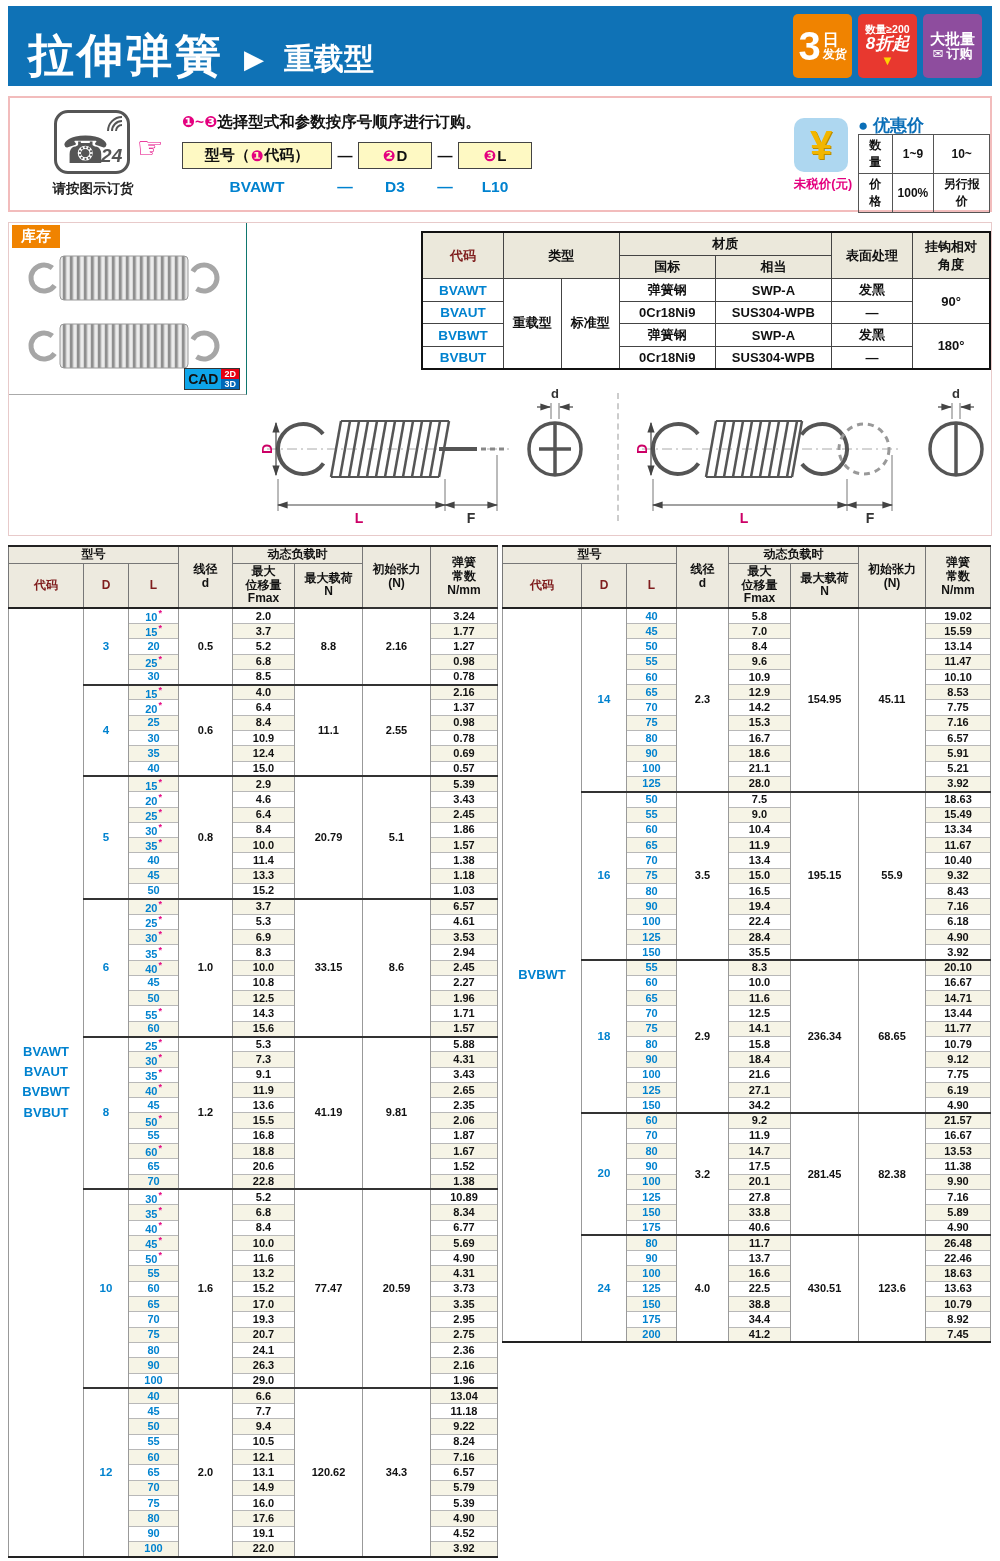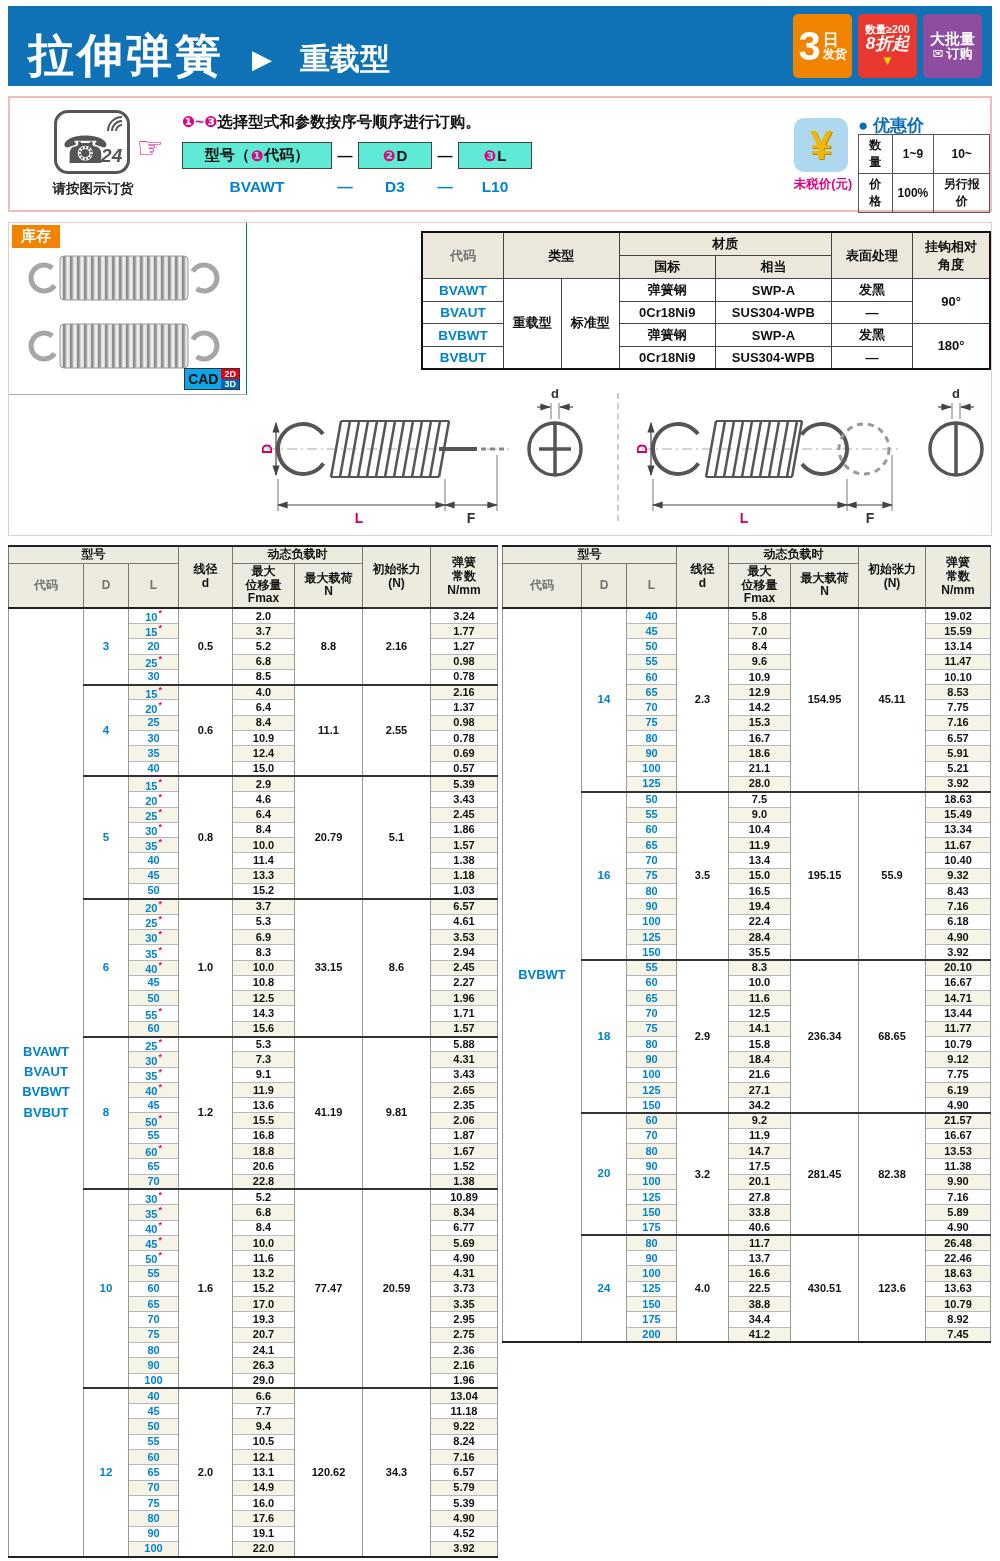--- a/index.html
+++ b/index.html
@@ -1,21 +1,21 @@
 <!DOCTYPE html>
 <html><head>
 <meta charset="utf-8">
 <style>
   * { box-sizing: border-box; }
   body { margin:0; background:#fff; font-family:"Liberation Sans","DejaVu Sans",sans-serif; }
   .page { position:relative; width:1000px; height:1561px; background:#fff; overflow:hidden; }
 
   
   .banner { position:absolute; left:8px; top:6px; width:984px; height:80px; background:#0f72b6; }
-  .banner-title { position:absolute; left:20px; top:0; height:100px; display:flex; align-items:center; gap:28px; color:#fff;text-align:center; }
+  .banner-title { position:absolute; left:20px; top:0; height:100px; display:flex; align-items:center; gap:20px; color:#fff;text-align:center; }
   .t1 { font-size:46px; font-weight:bold; letter-spacing:3px; }
   .t-arrow { font-size:26px; margin-top:6px; }
   .t2 { font-size:30px; font-weight:bold; margin-top:6px; }
   .badges { position:absolute; right:10px; top:8px; display:flex; gap:6px; }
   .badge { width:59px; height:64px; border-radius:5px; color:#fff; display:flex; flex-direction:column; align-items:center; justify-content:center; line-height:1.1; }
   .badge-ship { background:#f08300; flex-direction:row; gap:2px; }
   .ship-num { font-size:40px; font-weight:bold; }
   .ship-col { display:flex; flex-direction:column; align-items:flex-start; }
   .ship-unit { font-size:16px; font-weight:bold; }
   .ship-sub { font-size:12px; font-weight:bold; }
@@ -31,21 +31,21 @@
   .order-box { position:absolute; left:8px; top:96px; width:984px; height:116px; border:2px solid #f2bcbc; background:#fff; }
   .phone { position:absolute; left:44px; top:12px; width:76px; height:64px; border:3px solid #555; border-radius:14px; display:flex; align-items:flex-end; justify-content:center; }
   .phone-glyph { font-size:38px; color:#555; line-height:1; margin-bottom:2px; }
   .phone-24 { font-size:19px; font-weight:bold; font-style:italic; color:#555; margin-left:-8px; margin-bottom:4px; }
   .phone-waves { position:absolute; right:3px; top:2px; }
   .phone-caption { position:absolute; left:8px; top:82px; width:150px; text-align:center; font-weight:bold; font-size:13.5px; color:#222; }
   .pointer { position:absolute; left:127px; top:32px; color:#e4007f; font-size:30px; }
   .instruction { position:absolute; left:172px; top:14px; font-size:15.5px; font-weight:bold; color:#111; }
   .circ { color:#e4007f; font-style:normal; }
   .model-row { position:absolute; left:172px; top:44px; display:flex; align-items:center; font-size:15px; font-weight:bold; color:#111; }
-  .mbox { border:1.5px solid #444; height:27px; display:flex; align-items:center; justify-content:center; gap:1px; background:#5eead4; }
+  .mbox { border:1.5px solid #444; height:27px; display:flex; align-items:center; justify-content:center; gap:1px; background:#fef9c3; }
   .mbox1 { width:150px; } .mbox2, .mbox3 { width:74px; }
   .mdash { width:26px; text-align:center; }
   .example-row { position:absolute; left:172px; top:80px; display:flex; font-size:15.5px; font-weight:bold; color:#0082cf; }
   .ex1 { width:150px; text-align:center; } .exd { width:26px; text-align:center; } .ex2, .ex3 { width:74px; text-align:center; }
 
   .yen-box { position:absolute; left:784px; top:20px; width:54px; height:54px; background:#aed7f0; border-radius:10px; display:flex; align-items:center; justify-content:center; }
   .yen { color:#f2b600; font-size:40px; font-weight:bold; text-shadow:1px 1px 0 #b98c00; }
   .yen-label { position:absolute; left:768px; top:78px; width:90px; color:#e4007f; font-weight:bold; font-size:12.5px; text-align:center; }
   .price-legend { position:absolute; left:848px; top:16px; color:#0b6fb8; font-weight:bold; font-size:17px; }
   .price-table { position:absolute; left:848px; top:36px; border-collapse:collapse; font-size:12px; font-weight:bold; color:#111; }
@@ -59,21 +59,21 @@
   .cad { position:absolute; right:6px; bottom:4px; display:flex; align-items:stretch; border:1px solid #333; background:#0ea5e9; }
   .cad-text { font-weight:bold; font-size:14px; padding:2px 3px; color:#111; }
   .cad-col { display:flex; flex-direction:column; }
   .cad-2d { background:#e60012; color:#fff; font-size:9px; font-weight:bold; padding:0 3px; }
   .cad-3d { background:#0068b7; color:#fff; font-size:9px; font-weight:bold; padding:0 3px; }
 
   .spec { position:absolute; left:412px; top:8px; width:570px; }
   .spec-table { border-collapse:collapse; width:100%; font-size:13px; color:#111; border:2px solid #111; }
   .spec-table th, .spec-table td { border:1px solid #444; text-align:center; padding:2px 3px; height:22px; }
   .spec-table th { background:#ebe8db; font-weight:bold; white-space:pre-line; }
-  .h-mag { color:#737373; }
+  .h-mag { color:#7f1d1d; }
   .spec-code { color:#0082cf; font-weight:bold; font-size:13.5px; }
   .spec-bold { font-weight:bold; }
 
   .diag-label { font-weight:bold; font-size:15px; color:#111; margin-bottom:2px; }
   .diag90 { position:absolute; left:250px; top:162px; width:335px; }
   .diag180 { position:absolute; left:625px; top:162px; width:360px; }
   .diag-divider { position:absolute; left:608px; top:170px; height:128px; border-left:2px dashed #ccc; }
 
   
   .tables { position:absolute; left:0; top:545px; width:1000px; }

